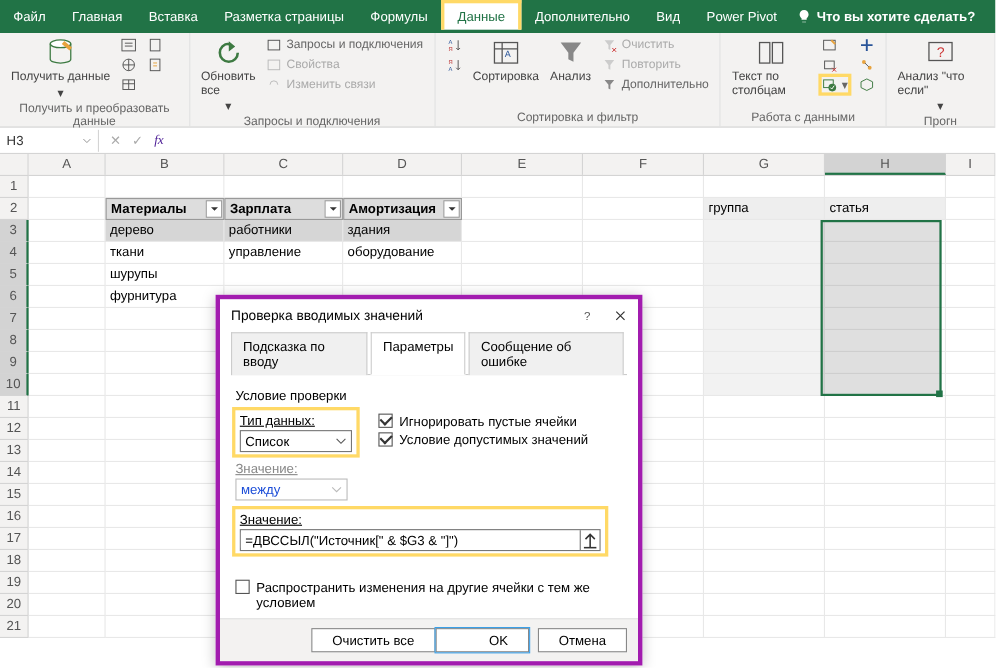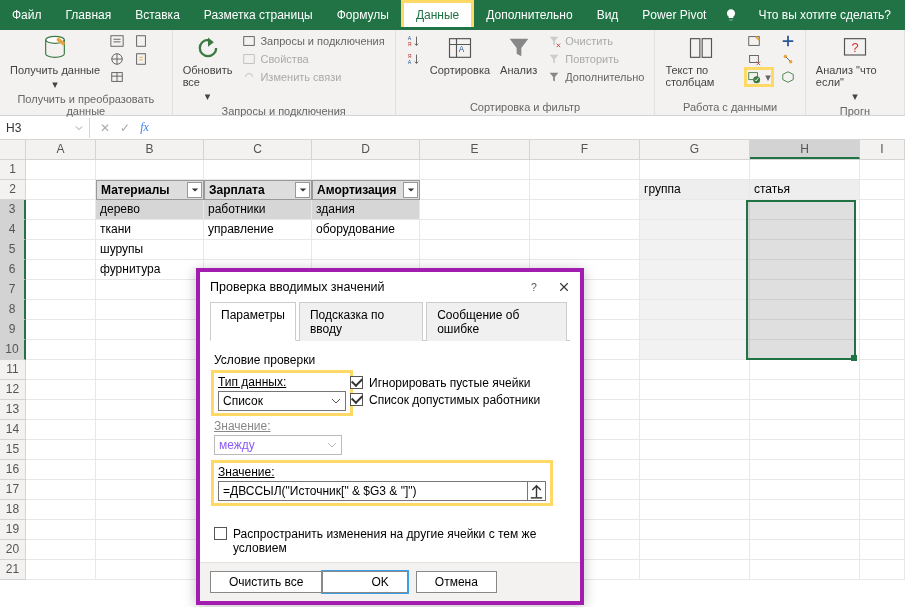--- a/index.html
+++ b/index.html
@@ -2,21 +2,21 @@
 <html><head>
 <meta charset="utf-8">
 <style>
   * { box-sizing: border-box; font-family: "Segoe UI", Tahoma, sans-serif; }
   body { margin: 0; width: 905px; height: 607px; background: #fff; font-size: 12px; overflow: hidden; position: relative; }
 
   
   .ribbon-tabs { display: flex; align-items: center; background: #217346; height: 30px; color: #fff; }
   .ribbon-tab { padding: 5px 12px; cursor: pointer; white-space: nowrap; }
   .ribbon-tab.active { background: #fff; color: #217346; border-top: 3px solid #ffd966; margin-top:-3px; padding-top:5px; border-left:3px solid #ffd966;border-right:3px solid #ffd966;}
-  .ribbon-search { margin-left: 6px; display:flex;align-items:center; gap:20px; }
+  .ribbon-search { margin-left: 6px; display:flex;align-items:center; gap:4px;font-weight:bold; }
   .ribbon-search svg{width:14px;height:14px;}
 
   
   .ribbon { display:flex; background:#f3f2f1; border-bottom:1px solid #d4d4d4; height:86px; }
   .group { border-right:1px solid #e1e1e1; padding:4px 10px 2px; display:flex; flex-direction:column; justify-content:space-between; }
   .group-content{display:flex; gap:10px; align-items:flex-start;}
   .group-label{ text-align:center; color:#666; font-size:11px; padding-top:2px;}
   .vbtn{display:flex;flex-direction:column;align-items:center;gap:2px;color:#444;font-size:11px;cursor:pointer;}
   .vbtn svg{width:28px;height:28px;}
   .small-col{display:flex;flex-direction:column;gap:4px;}
@@ -24,21 +24,21 @@
   .sbtn.dis{color:#aaa;}
   .sbtn svg{width:14px;height:14px;flex-shrink:0;}
   .hl{outline:3px solid #ffd966;outline-offset:0;}
 
   
   .formula-bar{display:flex;align-items:center;height:24px;border-bottom:1px solid #d4d4d4;}
   .name-box{width:90px;padding:3px 6px;border-right:1px solid #d4d4d4;display:flex;align-items:center;justify-content:space-between;}
   .name-box span{color:#333;}
   .name-box svg{width:8px;height:8px;}
   .fb-icons{display:flex;gap:10px;padding:0 10px;color:#aaa;align-items:center;}
-  .fx{color:#3b82f6;font-style:italic;font-family:"Cambria Math",serif;}
+  .fx{color:#4c1d95;font-style:italic;font-family:"Cambria Math",serif;}
 
   
   .sheet{position:relative;}
   .corner{position:absolute;left:0;top:0;width:26px;height:20px;background:#f3f2f1;border-right:1px solid #d4d4d4;border-bottom:1px solid #d4d4d4;}
   .col-headers{display:flex;margin-left:26px;background:#f3f2f1;border-bottom:1px solid #d4d4d4;}
   .ch{border-right:1px solid #d4d4d4;text-align:center;line-height:19px;height:19px;color:#555;}
   .ch.selected{background:#d3d3d3;border-bottom:2px solid #217346;}
   .row{display:flex;}
   .rh{width:26px;background:#f3f2f1;border-right:1px solid #d4d4d4;border-bottom:1px solid #d4d4d4;text-align:center;line-height:19px;height:20px;color:#555;}
   .rh.selected{background:#d3d3d3;border-right:2px solid #217346;}
@@ -57,31 +57,31 @@
   .dlg-close svg{width:12px;height:12px;cursor:pointer;}
   .dlg-tabs{display:flex;border-bottom:1px solid #ccc;margin:0 10px;}
   .dlg-tab{padding:5px 10px;border:1px solid #ccc;border-bottom:none;background:#fff;margin-right:3px;margin-bottom:-1px;cursor:pointer;}
   .dlg-tab:not(.active){background:#f0f0f0;border-top:1px solid #ccc;}
   .dlg-tab.active{border-bottom:1px solid #fff;}
   .dlg-body{padding:8px 14px 4px;}
   .section-title{margin:4px 0 6px;}
   .field-label{margin-bottom:2px;}
   .field-label.dis{color:#888;text-decoration:none;}
   .u{text-decoration:underline;}
-  .select{display:flex;align-items:center;border:1px solid #767676;width:128px;height:20px;background:#fff;justify-content:space-between;padding:0 4px;}
-  .select.dis{color:#8b5cf6;border-color:#bbb;}
+  .select{display:flex;align-items:center;border:1px solid #767676;width:102px;height:20px;background:#fff;justify-content:space-between;padding:0 4px;}
+  .select.dis{color:#1d4ed8;border-color:#bbb;}
   .select svg{width:10px;height:10px;}
-  .row-flex{display:flex;align-items:flex-start;}
+  .row-flex{display:flex;align-items:flex-start;gap:20px;}
   .chkbox{display:flex;gap:6px;margin:3px 0;}
   .chkbox .box{width:13px;height:13px;border:1px solid #555;display:flex;align-items:center;justify-content:center;background:#fff;}
   .chkbox .box.checked::after{content:"";width:8px;height:5px;border-left:2px solid #333;border-bottom:2px solid #333;transform:rotate(-45deg) translate(1px,-1px);}
   .src-input{display:flex;align-items:center;width:328px;height:20px;border:1px solid #767676;}
   .src-input input{flex:1;border:none;padding:0 4px;font-size:12px;outline:none;}
   .src-pick{width:18px;height:18px;border-left:1px solid #767676;display:flex;align-items:center;justify-content:center;}
-  .dlg-footer{border-top:1px solid #e1e1e1;padding:8px 10px;display:flex;justify-content:flex-start;align-items:center;background:#f3f2f1;}
+  .dlg-footer{border-top:1px solid #e1e1e1;padding:8px 10px;display:flex;justify-content:flex-end;align-items:center;background:#f3f2f1;}
   .btn{border:1px solid #888;padding:3px 18px;background:#fff;cursor:pointer;font-size:12px;}
   .btn.primary{outline:1px solid #3ba0e8;padding-left:48px;}
 </style>
 </head>
 <body>
 
 <div class="ribbon-tabs">
   <div class="ribbon-tab">Файл</div>
   <div class="ribbon-tab">Главная</div>
   <div class="ribbon-tab">Вставка</div>
@@ -614,22 +614,22 @@
     <div class="dlg-close">
       <svg viewBox="0 0 16 16">
           <text x="4" y="13" font-size="14" fill="#555">?</text>
         </svg>
       <svg viewBox="0 0 16 16">
           <path d="M3 3l10 10M13 3 3 13" stroke="#333" stroke-width="1.5"></path>
         </svg>
     </div>
   </div>
   <div class="dlg-tabs">
+    <div class="dlg-tab">Подсказка по вводу</div>
     <div class="dlg-tab active">Параметры</div>
-    <div class="dlg-tab">Подсказка по вводу</div>
     <div class="dlg-tab">Сообщение об ошибке</div>
   </div>
   <div class="dlg-body">
     <div class="section-title">Условие проверки</div>
 
     <div class="row-flex">
       <div class="hl" style="padding:2px 4px;">
         <div class="field-label"><span class="u">Тип данных:</span></div>
         <div class="select">
           <span>Список</span>
@@ -638,21 +638,21 @@
             </svg>
         </div>
       </div>
       <div>
         <div class="chkbox">
             <div class="box checked"></div>
             <span>Игнорировать пустые ячейки</span>
           </div>
         <div class="chkbox">
             <div class="box checked"></div>
-            <span>Список допустимых работники</span>
+            <span>Условие допустимых значений</span>
           </div>
       </div>
     </div>
 
     <div style="margin-top:6px;">
       <div class="field-label dis"><span class="u">Значение:</span></div>
       <div class="select dis">
         <span>между</span>
         <svg viewBox="0 0 10 10">
             <path d="M1 3l4 4 4-4" stroke="#bbb" fill="none"></path>

